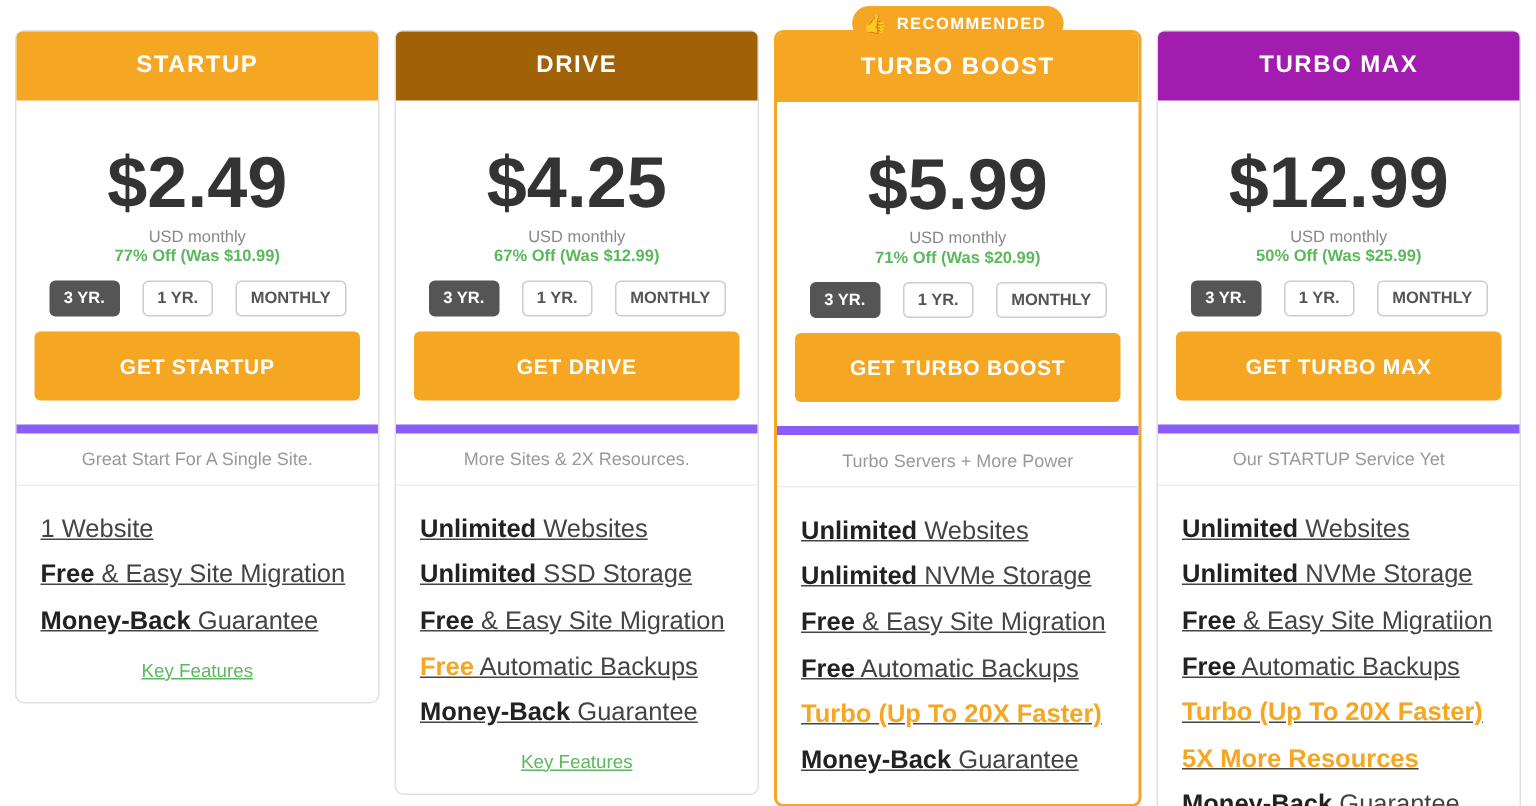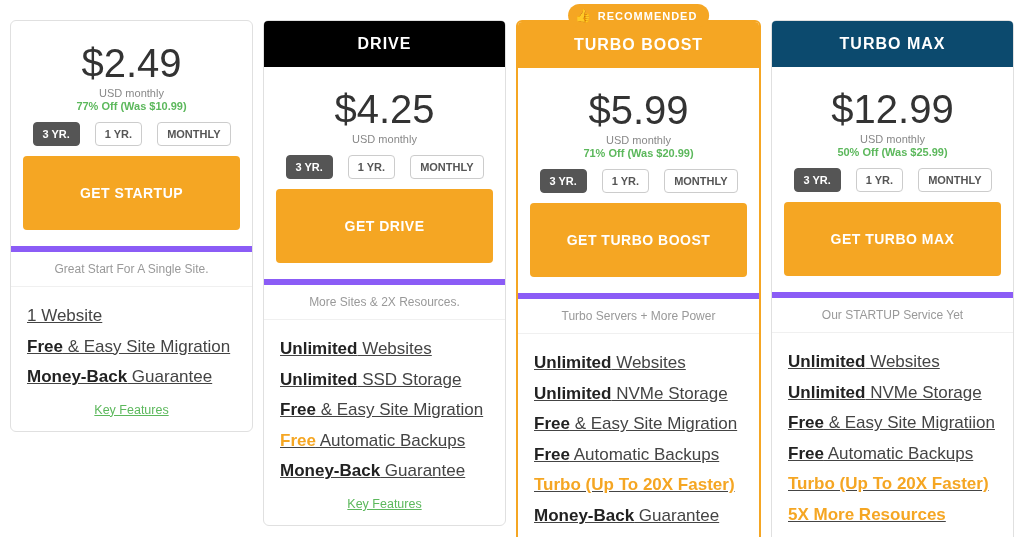--- a/index.html
+++ b/index.html
@@ -36,23 +36,23 @@
       padding: 14px 10px;
       border-radius: 4px 4px 0 0;
     }
     .plan-header h2 {
       color: #fff;
       font-size: 16px;
       font-weight: 800;
       letter-spacing: 1px;
     }
     .plan-header.startup { background: #f5a623; }
-    .plan-header.drive { background: #000000; }
+    .plan-header.drive { background: #a16207; }
     .plan-header.turbo-boost { background: #f5a623; text-align: center; }
-    .plan-header.turbo-max { background: #0c4a6e; }
+    .plan-header.turbo-max { background: #a21caf; }
 
     .recommended-badge {
       position: absolute;
       top: -18px;
       left: 50%;
       transform: translateX(-50%);
       background: #f5a623;
       color: #fff;
       font-size: 11px;
       font-weight: 700;
@@ -66,25 +66,25 @@
       z-index: 10;
     }
     .recommended-badge .thumb-icon {
       font-size: 13px;
     }
 
     .plan-body {
       padding: 14px 12px 16px;
     }
     .price {
-      font-size: 40px;
-      font-weight: 400;
+      font-size: 48px;
+      font-weight: 700;
       color: #333;
       line-height: 1.1;
-      margin-top: 6px;
+      margin-top: 16px;
     }
     .price-sub {
       font-size: 11px;
       color: #888;
       margin-top: 2px;
     }
     .discount {
       font-size: 11px;
       color: #5cb85c;
       font-weight: 600;
@@ -107,21 +107,21 @@
       color: #555;
     }
     .period-btn.active {
       background: #555;
       color: #fff;
       border-color: #555;
     }
     .cta-btn {
       display: block;
       width: 100%;
-      padding: 29px 10px;
+      padding: 15px 10px;
       background: #f5a623;
       color: #fff;
       font-size: 14px;
       font-weight: 800;
       letter-spacing: 0.5px;
       border: none;
       border-radius: 4px;
       cursor: pointer;
       margin-top: 8px;
       text-transform: uppercase;
@@ -159,20 +159,23 @@
       cursor: pointer;
       text-align: center;
     }
   </style>
 </head>
 <body>
 
 <div class="pricing-table">
     <div class="plan-card">
 
+    <div class="plan-header startup">
+      <h2>STARTUP</h2>
+    </div>
     <div class="plan-body">
       <div class="price">$2.49</div>
       <div class="price-sub">USD monthly</div>
       <div class="discount">77% Off (Was $10.99)</div>
       <div class="period-buttons">
         <button class="period-btn active">3 YR.</button>
           <button class="period-btn">1 YR.</button>
           <button class="period-btn">MONTHLY</button>
       </div>
       <button class="cta-btn">GET STARTUP</button>
@@ -186,20 +189,21 @@
     </div>
   </div>
     <div class="plan-card">
 
     <div class="plan-header drive">
       <h2>DRIVE</h2>
     </div>
     <div class="plan-body">
       <div class="price">$4.25</div>
       <div class="price-sub">USD monthly</div>
+      <div class="discount">67% Off (Was $12.99)</div>
       <div class="period-buttons">
         <button class="period-btn active">3 YR.</button>
           <button class="period-btn">1 YR.</button>
           <button class="period-btn">MONTHLY</button>
       </div>
       <button class="cta-btn">GET DRIVE</button>
     </div>
     <div class="plan-tagline">More Sites &amp; 2X Resources.</div>
     <div class="plan-features">
       <div class="feature-item"><span class="bold">Unlimited</span> Websites</div>

